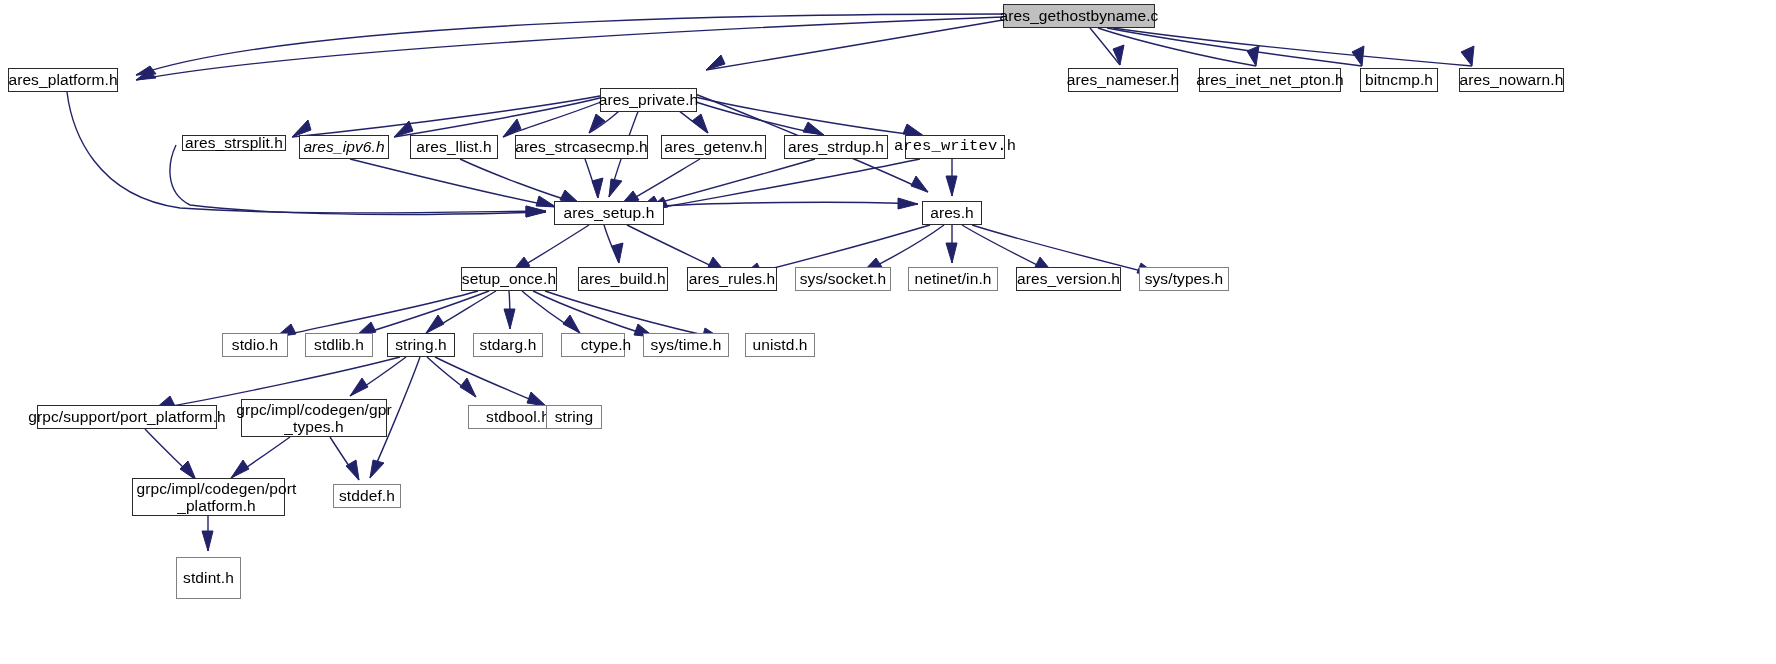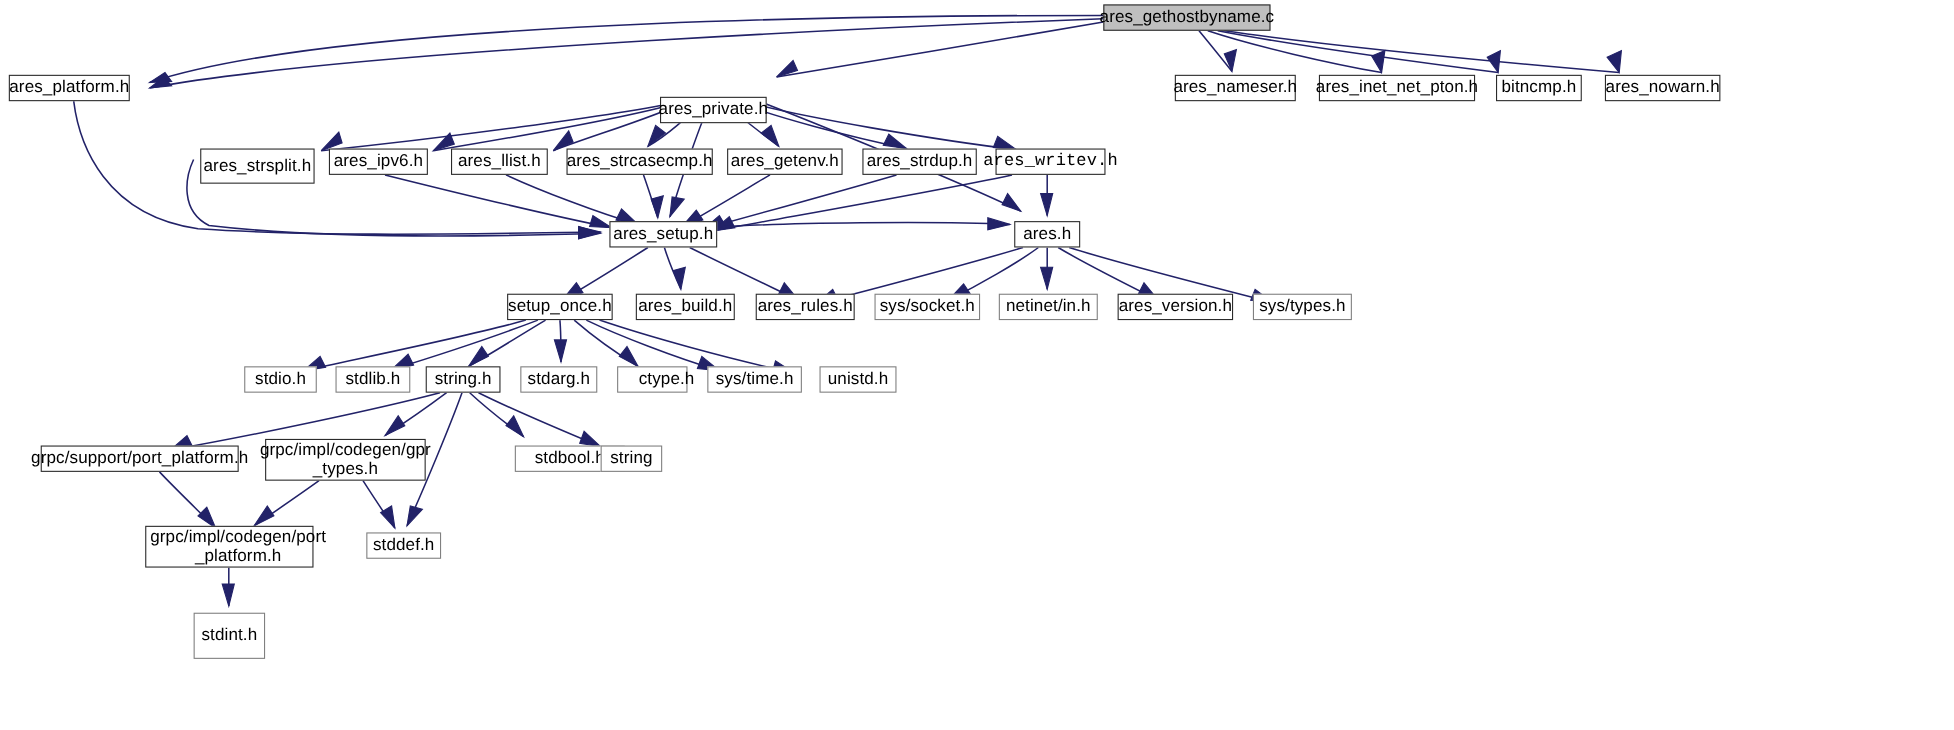--- a/index.html
+++ b/index.html
@@ -152,28 +152,28 @@
       <path d="M208,516 C208,528 208,542 208,551" fill="none" stroke="#222268" stroke-width="1.4"></path>
       <path d="M208,551 l5,-20 -11,0 z Z" fill="#222268" stroke="#222268" stroke-width="1"></path>
     </svg>
 <div class="node current" style="left: 1003px; top: 4px; width: 152px; height: 24px;">ares_gethostbyname.c</div>
     <div class="node local" style="left: 8px; top: 68px; width: 110px; height: 24px;">ares_platform.h</div>
     <div class="node local" style="left: 600px; top: 68px; width: 97px; height: 24px; margin-top: 20px;">ares_private.h</div>
     <div class="node local" style="left: 1068px; top: 68px; width: 110px; height: 24px;">ares_nameser.h</div>
     <div class="node local" style="left: 1199px; top: 68px; width: 142px; height: 24px;">ares_inet_net_pton.h</div>
     <div class="node local" style="left: 1360px; top: 68px; width: 78px; height: 24px;">bitncmp.h</div>
     <div class="node local" style="left: 1459px; top: 68px; width: 105px; height: 24px;">ares_nowarn.h</div>
-    <div class="node local" style="left: 182px; top: 135px; width: 104px; height: 32px;">ares_strsplit.h</div>
-    <div class="node local" style="left: 299px; top: 135px; width: 90px; height: 24px;">ares_ipv6.h</div>
+    <div class="node local" style="left: 182px; top: 135px; width: 104px; height: 16px;">ares_strsplit.h</div>
+    <div class="node local" style="left: 299px; top: 135px; width: 90px; height: 24px; font-style: italic;">ares_ipv6.h</div>
     <div class="node local" style="left: 410px; top: 135px; width: 88px; height: 24px;">ares_llist.h</div>
     <div class="node local" style="left: 515px; top: 135px; width: 133px; height: 24px;">ares_strcasecmp.h</div>
     <div class="node local" style="left: 661px; top: 135px; width: 105px; height: 24px;">ares_getenv.h</div>
     <div class="node local" style="left: 784px; top: 135px; width: 104px; height: 24px;">ares_strdup.h</div>
     <div class="node local" style="left: 905px; top: 135px; width: 100px; height: 24px; font-family: Liberation Mono, monospace;">ares_writev.h</div>
-    <div class="node local" style="left: 554px; top: 201px; width: 98px; height: 24px;">ares_setup.h</div>
+    <div class="node local" style="left: 554px; top: 201px; width: 110px; height: 24px;">ares_setup.h</div>
     <div class="node local" style="left: 922px; top: 201px; width: 60px; height: 24px;">ares.h</div>
     <div class="node local" style="left: 461px; top: 267px; width: 96px; height: 24px;">setup_once.h</div>
     <div class="node local" style="left: 578px; top: 267px; width: 90px; height: 24px;">ares_build.h</div>
     <div class="node local" style="left: 687px; top: 267px; width: 90px; height: 24px;">ares_rules.h</div>
     <div class="node system" style="left: 795px; top: 267px; width: 96px; height: 24px;">sys/socket.h</div>
     <div class="node system" style="left: 908px; top: 267px; width: 90px; height: 24px; text-align: right;">netinet/in.h</div>
     <div class="node local" style="left: 1016px; top: 267px; width: 105px; height: 24px;">ares_version.h</div>
     <div class="node system" style="left: 1139px; top: 267px; width: 90px; height: 24px;">sys/types.h</div>
     <div class="node system" style="left: 222px; top: 333px; width: 66px; height: 24px;">stdio.h</div>
     <div class="node system" style="left: 305px; top: 333px; width: 68px; height: 24px;">stdlib.h</div>

